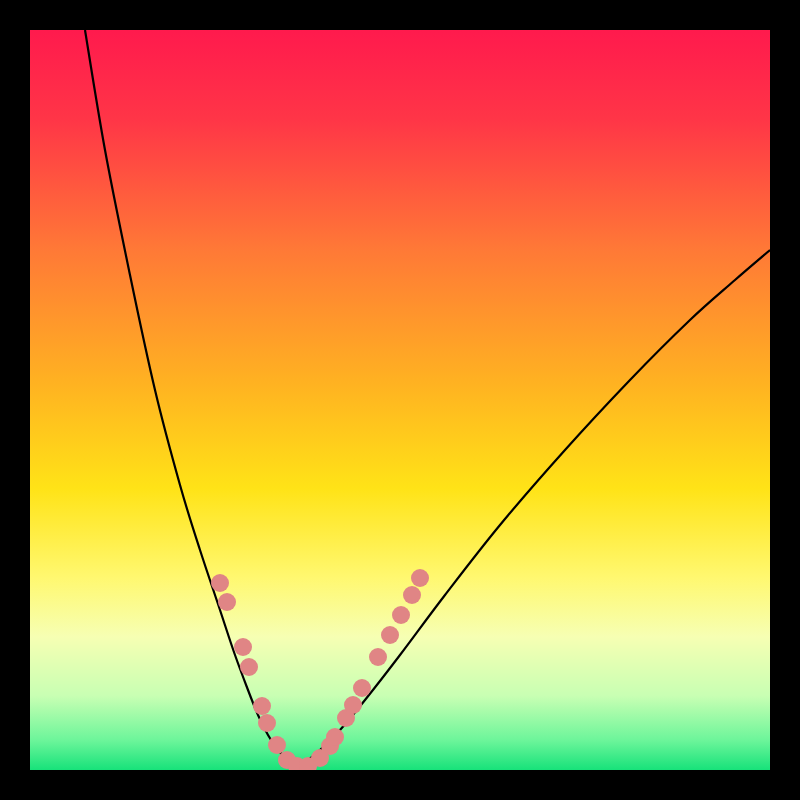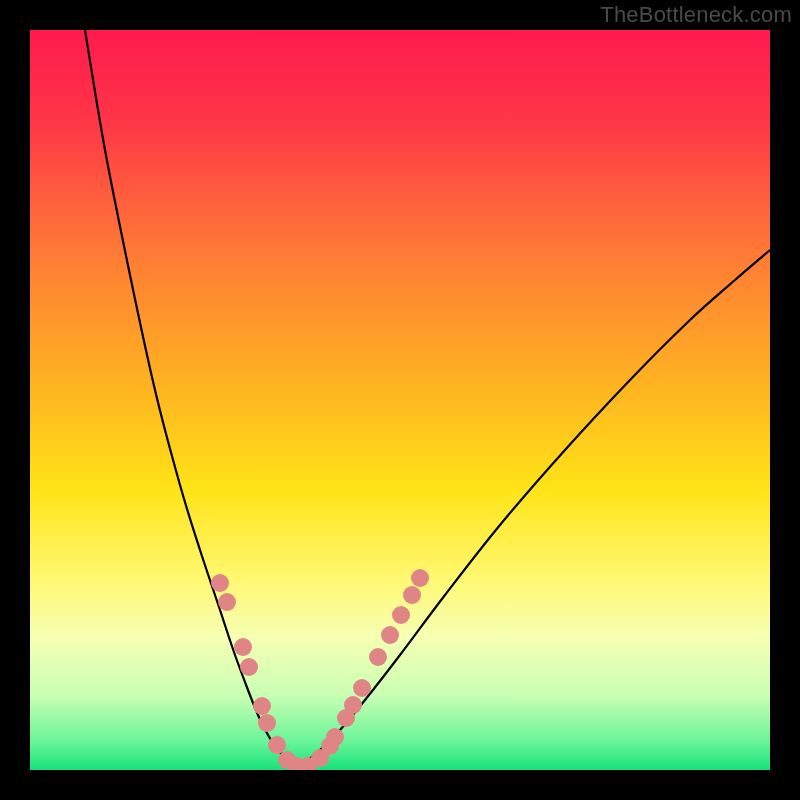--- a/index.html
+++ b/index.html
@@ -38,21 +38,20 @@
     overflow: hidden;
   }
   .plot-area svg {
     display: block;
   }
 </style>
 </head>
 <body>
 
 <div class="frame">
-  <div class="watermark">TheBottleneck.com</div>
 
   <div class="plot-area">
     <svg id="plot-svg" width="740" height="740" viewBox="0 0 740 740">
       <defs>
         <linearGradient id="bg-grad" x1="0" y1="0" x2="0" y2="1">
             <stop offset="0%" stop-color="#ff1a4d"></stop>
             <stop offset="12%" stop-color="#ff3547"></stop>
             <stop offset="30%" stop-color="#ff7a36"></stop>
             <stop offset="48%" stop-color="#ffb321"></stop>
             <stop offset="62%" stop-color="#ffe317"></stop>

